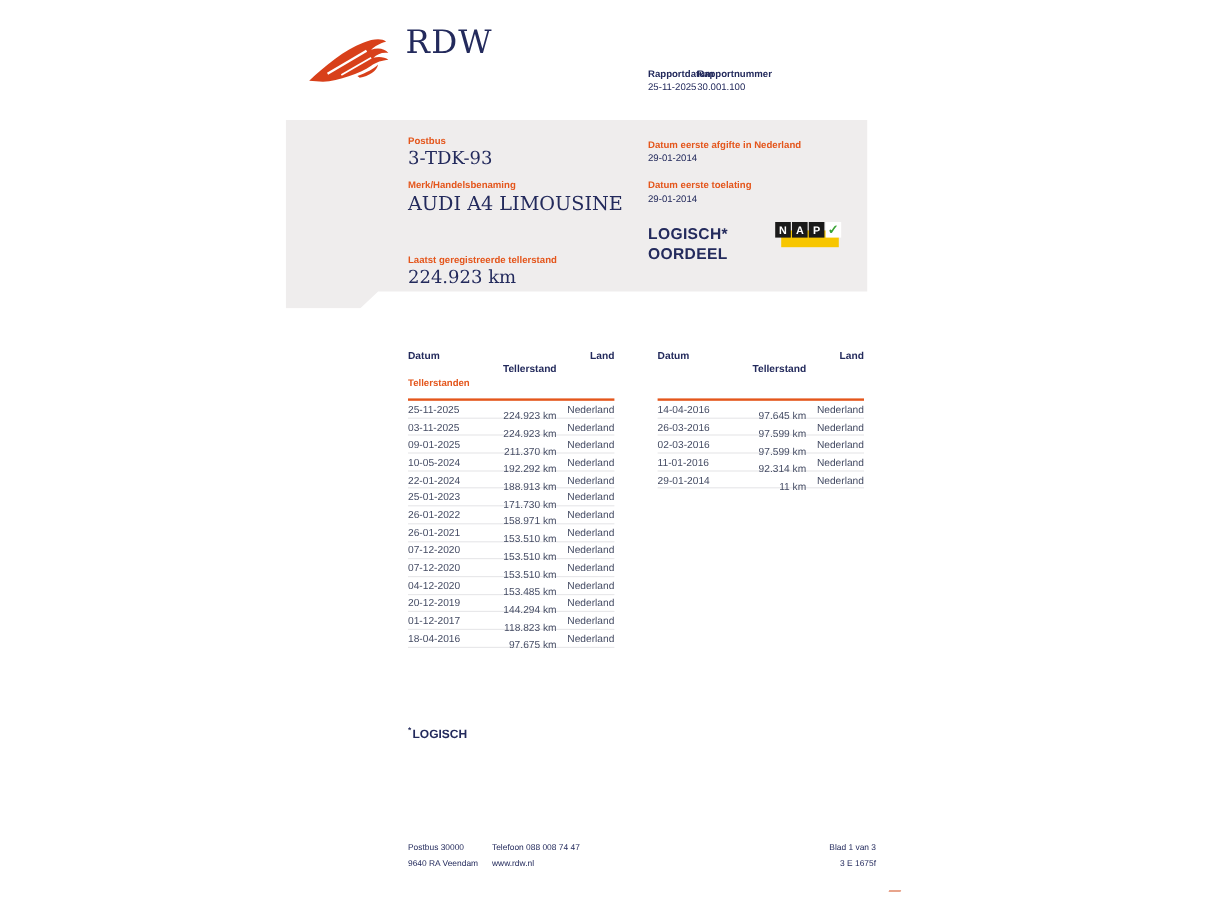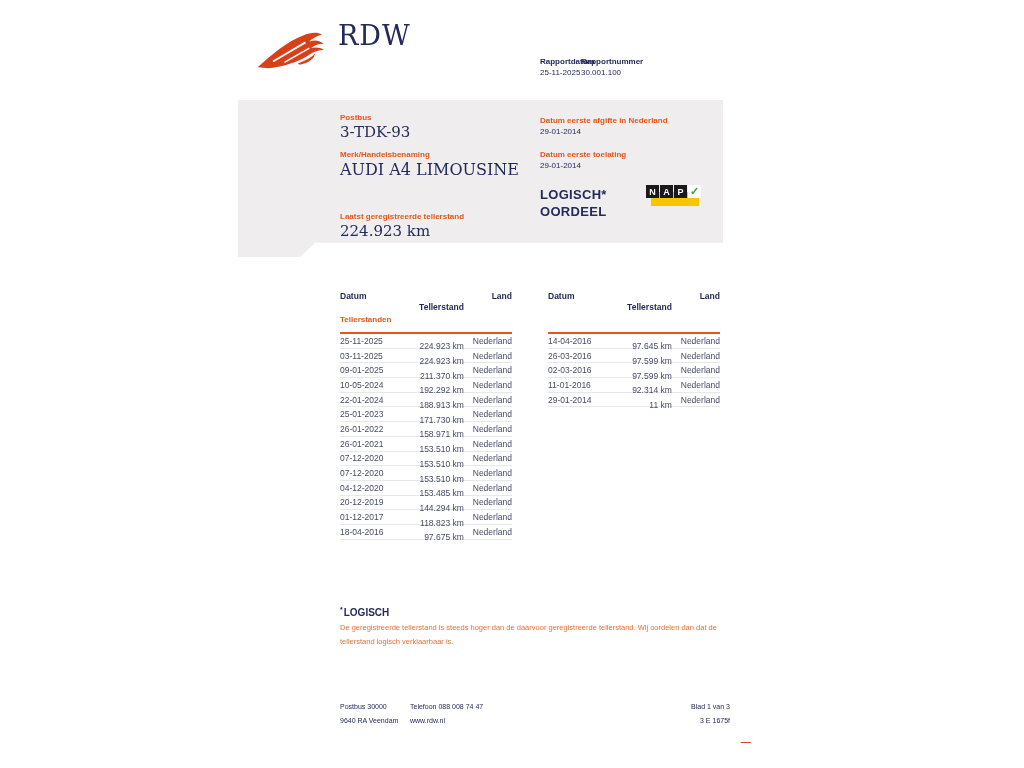--- a/index.html
+++ b/index.html
@@ -211,21 +211,20 @@
         <div class="t-cell c2">Nederland</div>
       </div>
       <div class="t-row">
         <div class="t-cell c0">29-01-2014</div>
         <div class="t-cell c1">11 km</div>
         <div class="t-cell c2">Nederland</div>
       </div>
     </div>
 
   <div class="judg-title"><span class="mark">*</span><span>LOGISCH</span></div>
-  <div class="judg-text">De geregistreerde tellerstand is steeds hoger dan de daarvoor geregistreerde tellerstand. Wij oordelen dan dat de tellerstand logisch verklaarbaar is.</div>
 
   <div class="foot f-addr">
     <div>Postbus 30000</div>
     <div>9640 RA Veendam</div>
   </div>
   <div class="foot f-contact">
     <div>Telefoon 088 008 74 47</div>
     <div><a href="#" class="f-link">www.rdw.nl</a></div>
   </div>
   <div class="foot f-page">

